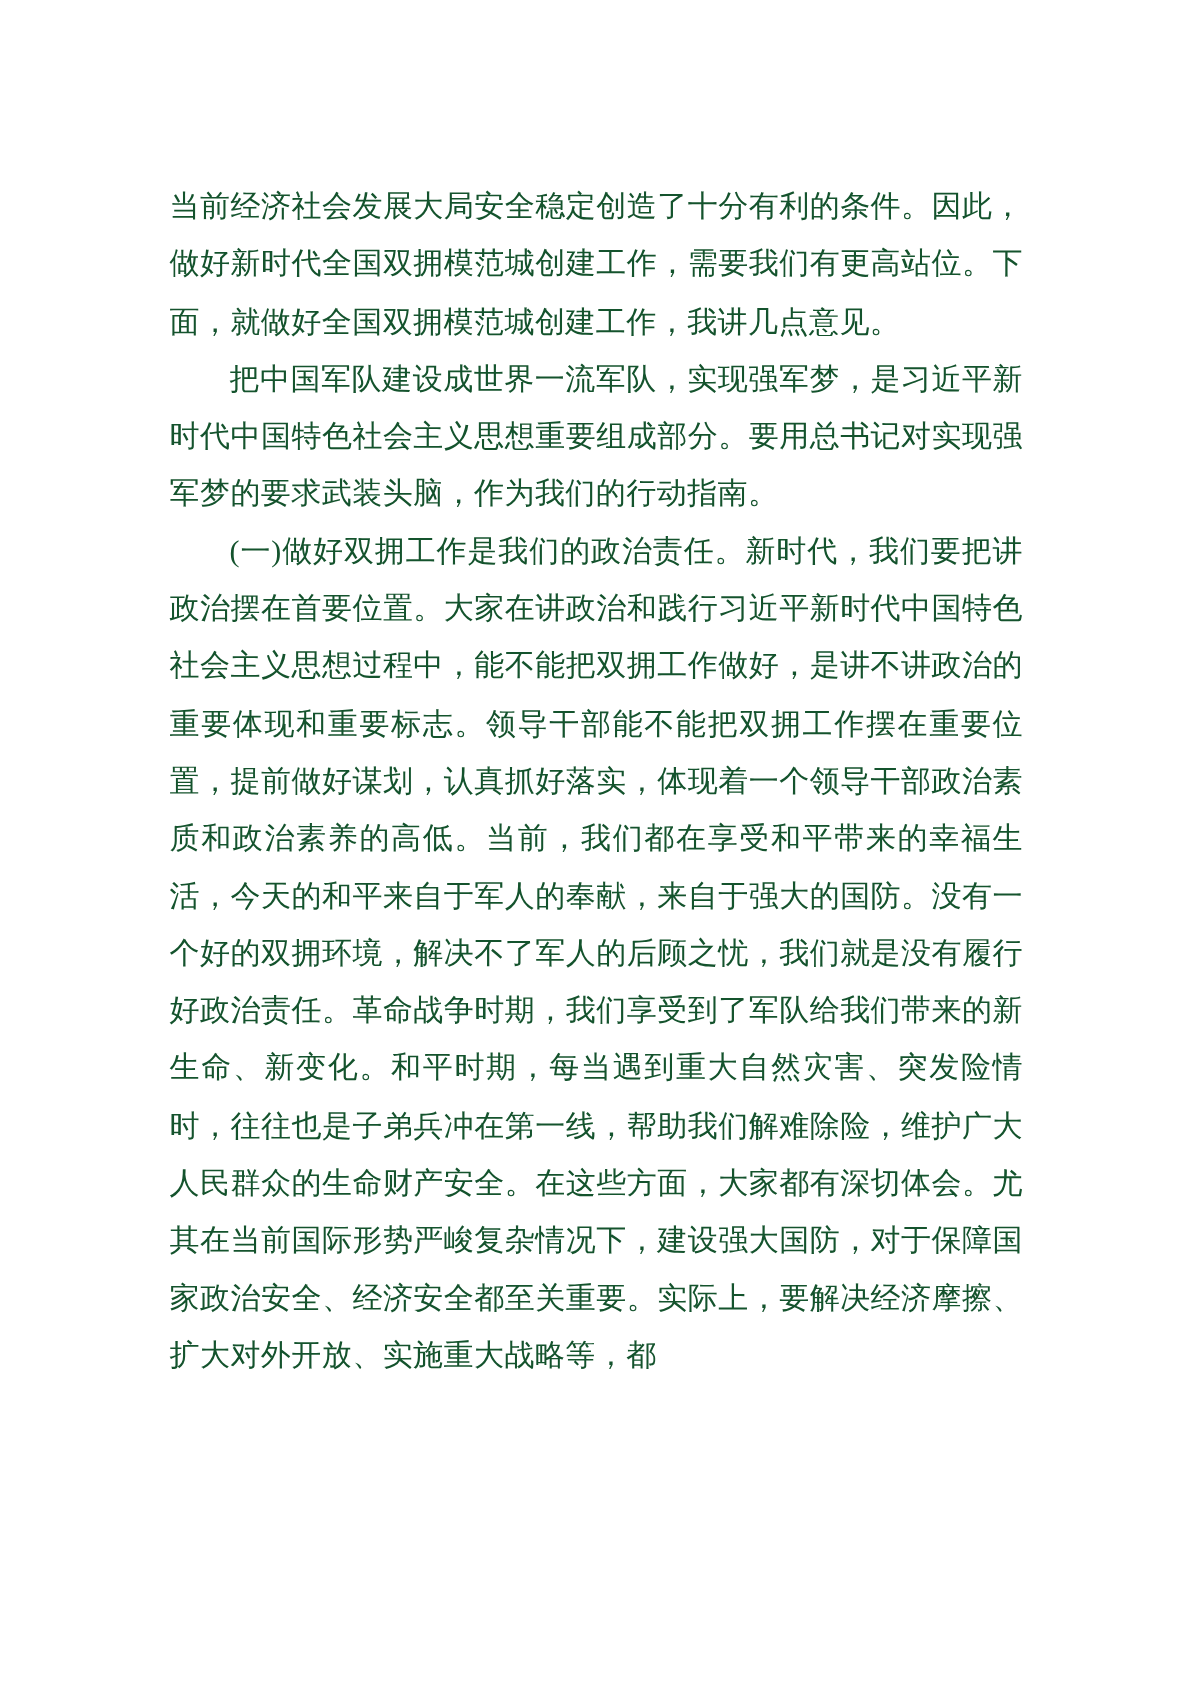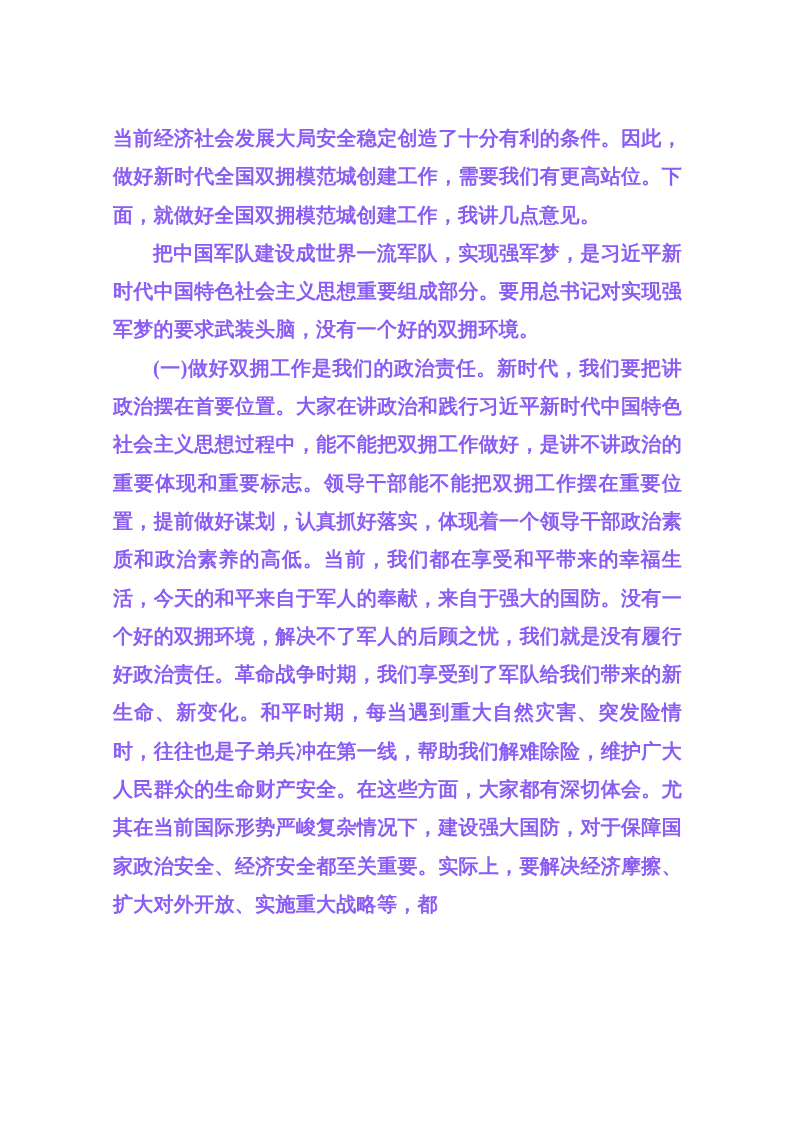--- a/index.html
+++ b/index.html
@@ -13,22 +13,21 @@
     height: 1122px;
     background: #ffffff;
     overflow: hidden;
     font-family: "Liberation Serif", "DejaVu Serif", serif;
   }
   .doc-body {
     position: absolute;
     left: 113px;
     top: 119px;
     width: 569px;
-    color: #8b5cf6;
-    font-weight: bold;
+    color: #14532d;
   }
   .para {
     margin: 0;
     padding: 0;
     font-size: 20px;
     line-height: 38.3px;
     text-align: justify;
     text-justify: inter-ideograph;
     letter-spacing: 0.3px;
     word-break: break-all;
@@ -36,16 +35,16 @@
   .para.indent {
     text-indent: 2em;
   }
 </style>
 </head>
 <body>
 
 <div class="page">
   <div class="doc-body">
     <p class="para">当前经济社会发展大局安全稳定创造了十分有利的条件。因此，做好新时代全国双拥模范城创建工作，需要我们有更高站位。下面，就做好全国双拥模范城创建工作，我讲几点意见。</p>
-    <p class="para indent">把中国军队建设成世界一流军队，实现强军梦，是习近平新时代中国特色社会主义思想重要组成部分。要用总书记对实现强军梦的要求武装头脑，没有一个好的双拥环境。</p>
+    <p class="para indent">把中国军队建设成世界一流军队，实现强军梦，是习近平新时代中国特色社会主义思想重要组成部分。要用总书记对实现强军梦的要求武装头脑，作为我们的行动指南。</p>
     <p class="para indent">(一)做好双拥工作是我们的政治责任。新时代，我们要把讲政治摆在首要位置。大家在讲政治和践行习近平新时代中国特色社会主义思想过程中，能不能把双拥工作做好，是讲不讲政治的重要体现和重要标志。领导干部能不能把双拥工作摆在重要位置，提前做好谋划，认真抓好落实，体现着一个领导干部政治素质和政治素养的高低。当前，我们都在享受和平带来的幸福生活，今天的和平来自于军人的奉献，来自于强大的国防。没有一个好的双拥环境，解决不了军人的后顾之忧，我们就是没有履行好政治责任。革命战争时期，我们享受到了军队给我们带来的新生命、新变化。和平时期，每当遇到重大自然灾害、突发险情时，往往也是子弟兵冲在第一线，帮助我们解难除险，维护广大人民群众的生命财产安全。在这些方面，大家都有深切体会。尤其在当前国际形势严峻复杂情况下，建设强大国防，对于保障国家政治安全、经济安全都至关重要。实际上，要解决经济摩擦、扩大对外开放、实施重大战略等，都</p>
   </div>
 </div>
 
 </body></html>

